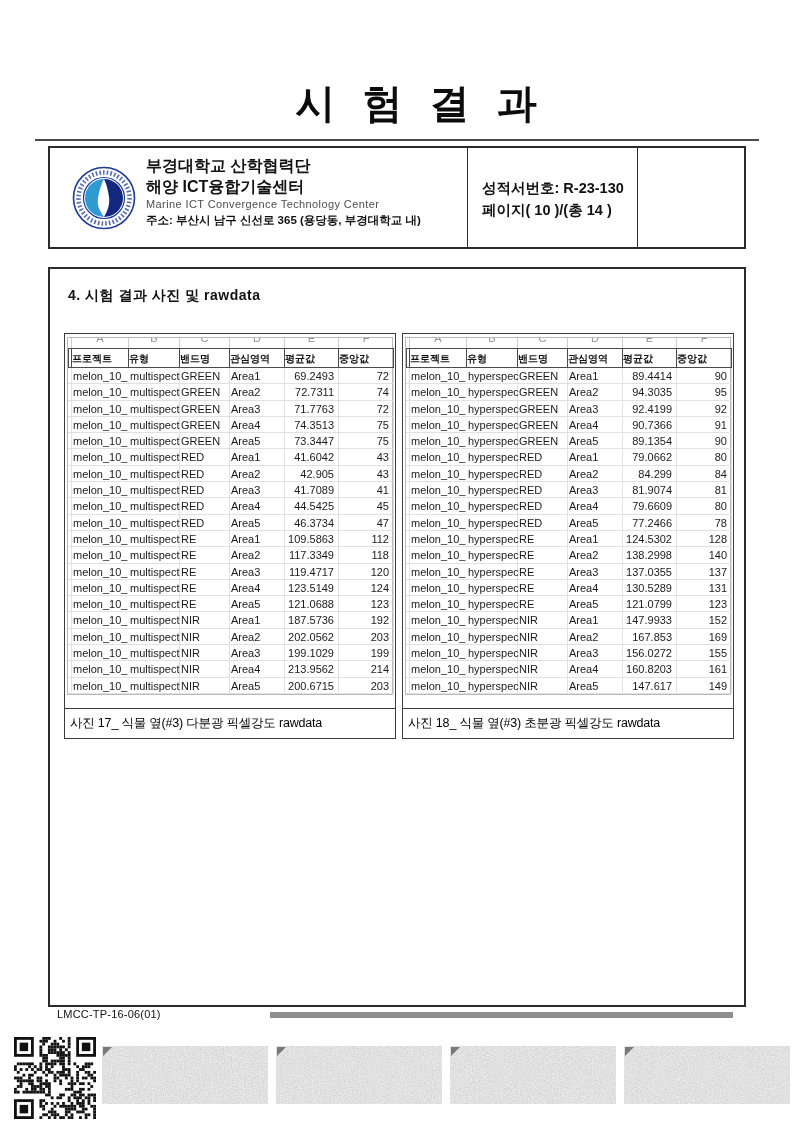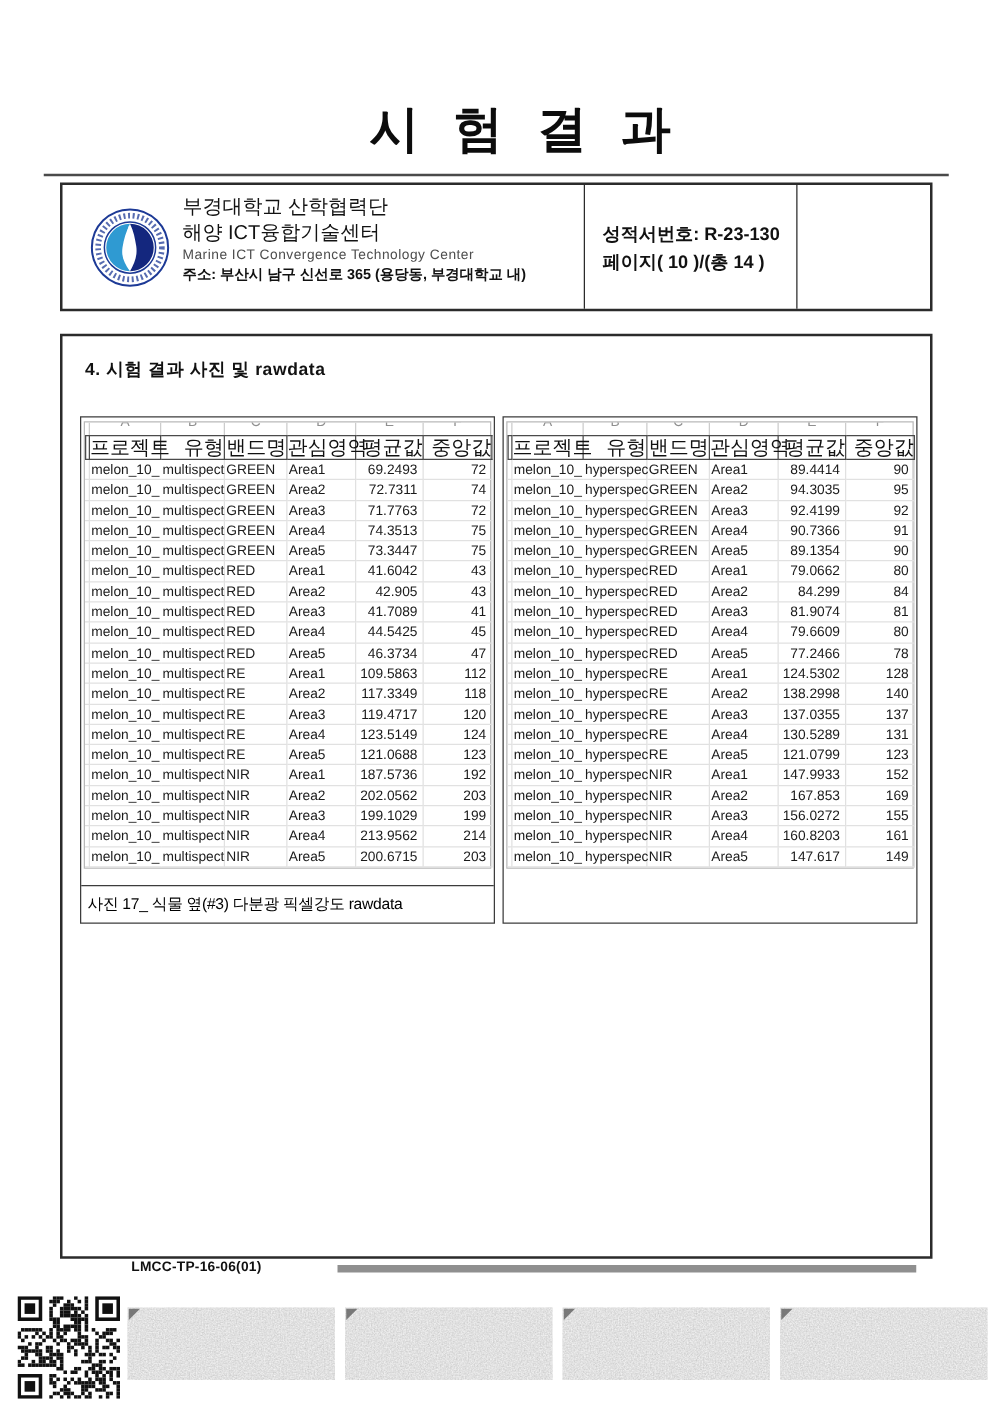--- a/index.html
+++ b/index.html
@@ -12,21 +12,21 @@
   
   .title { position:absolute; top:76px; left:0; width:100%; text-align:center;
            font-size:40px; font-weight:bold; letter-spacing:8px; color:#0c0c0c;padding-left:46px; }
   .title-rule { position:absolute; top:139px; left:35px; width:724px; height:2px; background:#4a4a4a; }
 
   
   .header-box { position:absolute; top:146px; left:48px; width:698px; height:103px; border:2px solid #2b2b2b; background:#fff; }
   .hb-vline { position:absolute; top:0; width:1px; height:100%; background:#2b2b2b; }
   .logo { position:absolute; left:22px; top:18px; width:64px; height:64px; }
   .org { position:absolute; left:96px; top:7px; line-height:1; }
-  .org .l1, .org .l2 { font-size:16px; font-weight:normal; line-height:21px; color:#121212; }
+  .org .l1, .org .l2 { font-size:16px; font-weight:bold; line-height:21px; color:#121212; }
   .org .l3 { font-size:11px; color:#4d4d4d; line-height:15px; letter-spacing:0.4px; }
   .org .l4 { font-size:11.5px; font-weight:bold; line-height:17px; }
   .org .l5 { font-size:11.5px; font-weight:bold; line-height:17px; display:flex; gap:26px; }
   .report { position:absolute; left:432px; top:30px; width:160px; }
   .report .rno { font-size:14.5px; font-weight:bold; line-height:20px; }
   .report .pg  { font-size:14.5px; font-weight:600; line-height:24px; }
 
   
   .content-box { position:absolute; top:252px; left:48px; width:698px; height:740px; border:2px solid #2b2b2b; background:#fff;margin-top:15px; }
   .section-heading { position:absolute; left:18px; top:18px; font-size:14px; font-weight:bold; letter-spacing:0.5px; }
@@ -39,36 +39,36 @@
   .sheet { position:absolute; top:3px; left:2px; width:326px; border:1px solid #b9b9b9; background:#fff; font-size:11px; }
   .srow { display:grid; grid-template-columns:4px 57px 51px 50px 55px 54px 55px; }
   .srow .cell { overflow:visible; white-space:nowrap; }
 
   .col-letters { height:10px; overflow:hidden; }
   .col-letters .cell { border-right:1px solid #cccccc; }
   .col-letters .cell span { position:relative; top:-8px; display:block; text-align:center;
                             color:#8f8f8f; font-size:11px; line-height:16px; }
 
   .head .cell { height:20px; line-height:19px; border:1px solid #4a4a4a; border-left:none;
-                font-size:16px; font-weight:normal; text-align:right; }
+                font-size:10px; font-weight:bold; text-align:left; }
   .head .cell:first-child { border-left:1px solid #4a4a4a; }
 
   .srow.data { height:16.3px; }
   .data .cell { height:16.3px; line-height:16px; border-right:1px solid #e1e1e1; border-bottom:1px solid #e1e1e1;
                 padding-left:1px; color:#1a1a1a; }
   .data .cell.sliver { padding:0; }
   .data .cell.proj { border-right:none; }
   .data .cell.num { text-align:right; padding-right:4px; padding-left:0; }
 
   .caption { position:absolute; left:0; bottom:0; width:100%; height:30px; line-height:29px;
              border-top:1px solid #3c3c3c; font-size:12.5px; color:#000000; padding-left:5px;
              letter-spacing:-0.2px; white-space:nowrap; overflow:hidden; }
 
   
-  .doc-code { position:absolute; left:57px; top:1008px; font-size:11px; font-weight:bold; letter-spacing:0.2px;margin-left:48px; }
+  .doc-code { position:absolute; left:57px; top:1008px; font-size:11px; font-weight:normal; letter-spacing:0.2px; }
   .gray-bar { position:absolute; left:270px; top:1012px; width:463px; height:6px; background:#8f8f8f; }
   .qr { position:absolute; left:14px; top:1037px; width:82px; height:82px; }
   .noise { position:absolute; top:1046px; width:166px; height:58px; background:#f2f2f2; }
   .noise .corner { position:absolute; left:1px; top:1px; width:0; height:0;
                    border-top:9px solid #666; border-right:9px solid transparent; opacity:.85; }
   .n1 { left:102px; } .n2 { left:276px; } .n3 { left:450px; } .n4 { left:624px; }
 </style>
 </head>
 <body>
 
@@ -572,20 +572,21 @@
               <div class="cell sliver"></div>
               <div class="cell proj">melon_10_</div>
               <div class="cell">hyperspec</div>
               <div class="cell">NIR</div>
               <div class="cell">Area5</div>
               <div class="cell num">147.617</div>
               <div class="cell num">149</div>
             </div>
           </div>
       </div>
+      <div class="caption">사진 18_ 식물 옆(#3) 초분광 픽셀강도 rawdata</div>
     </div>
   </div>
 
   <div class="doc-code">LMCC-TP-16-06(01)</div>
   <div class="gray-bar"></div>
 
   <div class="qr">
     <svg viewBox="0 0 29 29" width="82" height="82">
       <rect width="29" height="29" fill="#ffffff"></rect>
       <g fill="#111111">

